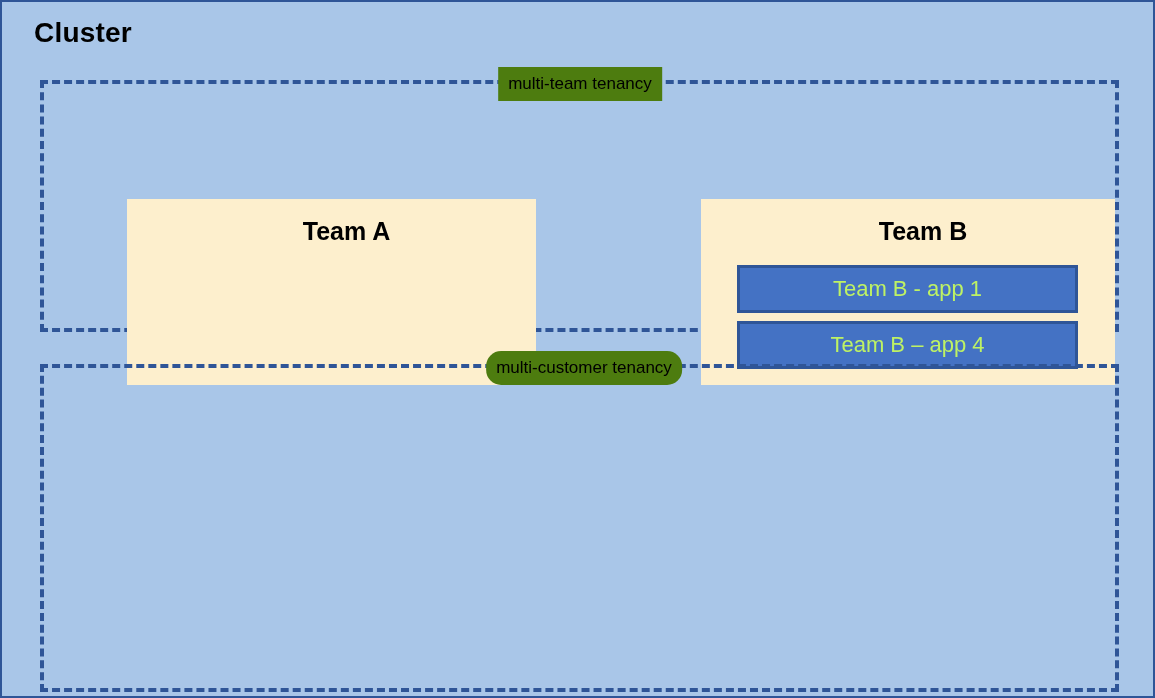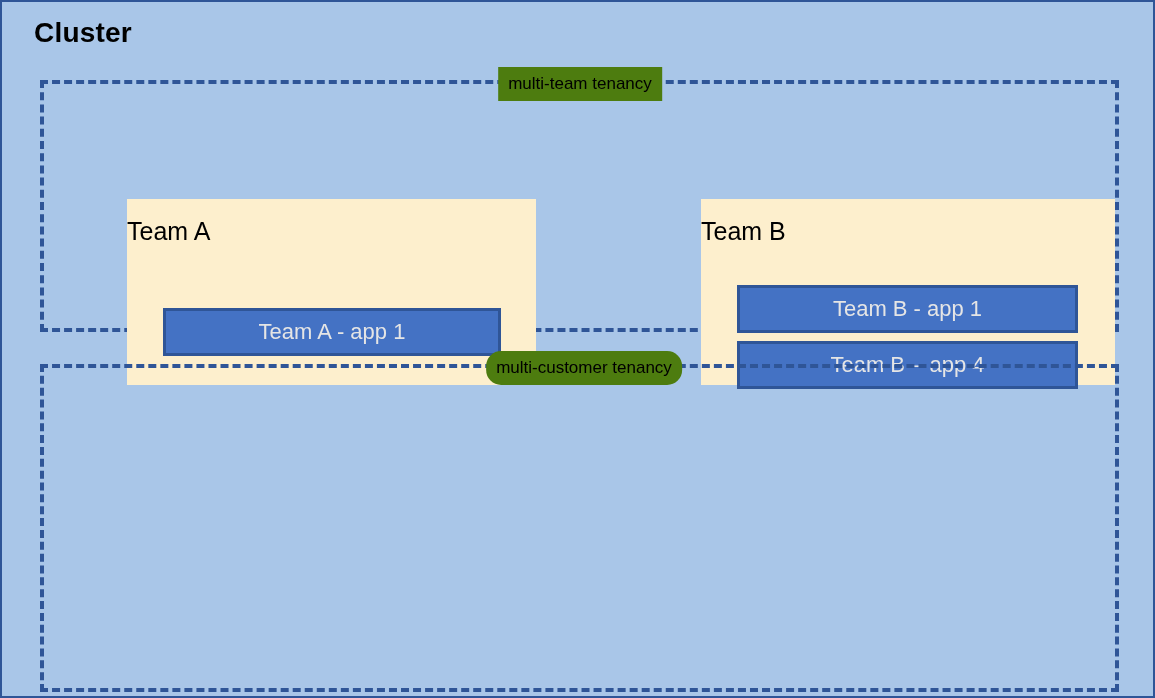--- a/index.html
+++ b/index.html
@@ -83,43 +83,43 @@
   .team-box {
     position: absolute;
     box-sizing: border-box;
     background: #FDEFCD;
   }
   #team-a-box { left: 83px;  top: 115px; width: 409px; height: 186px; }
   #team-b-box { left: 657px; top: 115px; width: 414px; height: 186px; }
 
   .team-title {
     position: absolute;
-    left: 0;
+    left: 15px;
     width: 100%;
-    font-weight: normal;
+    text-align: center;
+    font-weight: bold;
     color: #000000;
     line-height: 1;
     white-space: nowrap;
   }
   #team-a-title, #team-b-title { top: 20px; font-size: 25px; }
 
   
   .app-box {
     position: absolute;
     box-sizing: border-box;
     background: #4472C4;
     border: 3px solid #2F5597;
-    color: #e5e5e5;
+    color: #bef264;
     display: flex;
     align-items: center;
     justify-content: center;
     font-size: 22px;
     line-height: 1;
     white-space: nowrap;
-    margin-top: 20px;
   }
 
   
   #team-a-app-1 { left: 36px; top: 89px; width: 338px; height: 48px; }
 
   
   #team-b-app-1 { left: 36px; top: 66px;  width: 341px; height: 48px; }
   #team-b-app-2 { left: 36px; top: 122px; width: 341px; height: 48px; }
 </style>
 </head>
@@ -130,21 +130,20 @@
   <div class="cluster-frame">
 
     <div class="cluster-title">Cluster</div>
 
     <div class="tenancy" id="tenancy-multi-team">
 
       <div class="tenancy-label">multi-team tenancy</div>
 
       <div class="team-box" id="team-a-box">
         <div class="team-title" id="team-a-title">Team A</div>
-        <div class="app-box" id="team-a-app-1">Team A - app 1</div>
       </div>
 
       <div class="team-box" id="team-b-box">
         <div class="team-title" id="team-b-title">Team B</div>
         <div class="app-box" id="team-b-app-1">Team B - app 1</div>
         <div class="app-box" id="team-b-app-2">Team B – app 4</div>
       </div>
     </div>
 
     <div class="tenancy" id="tenancy-multi-customer">

